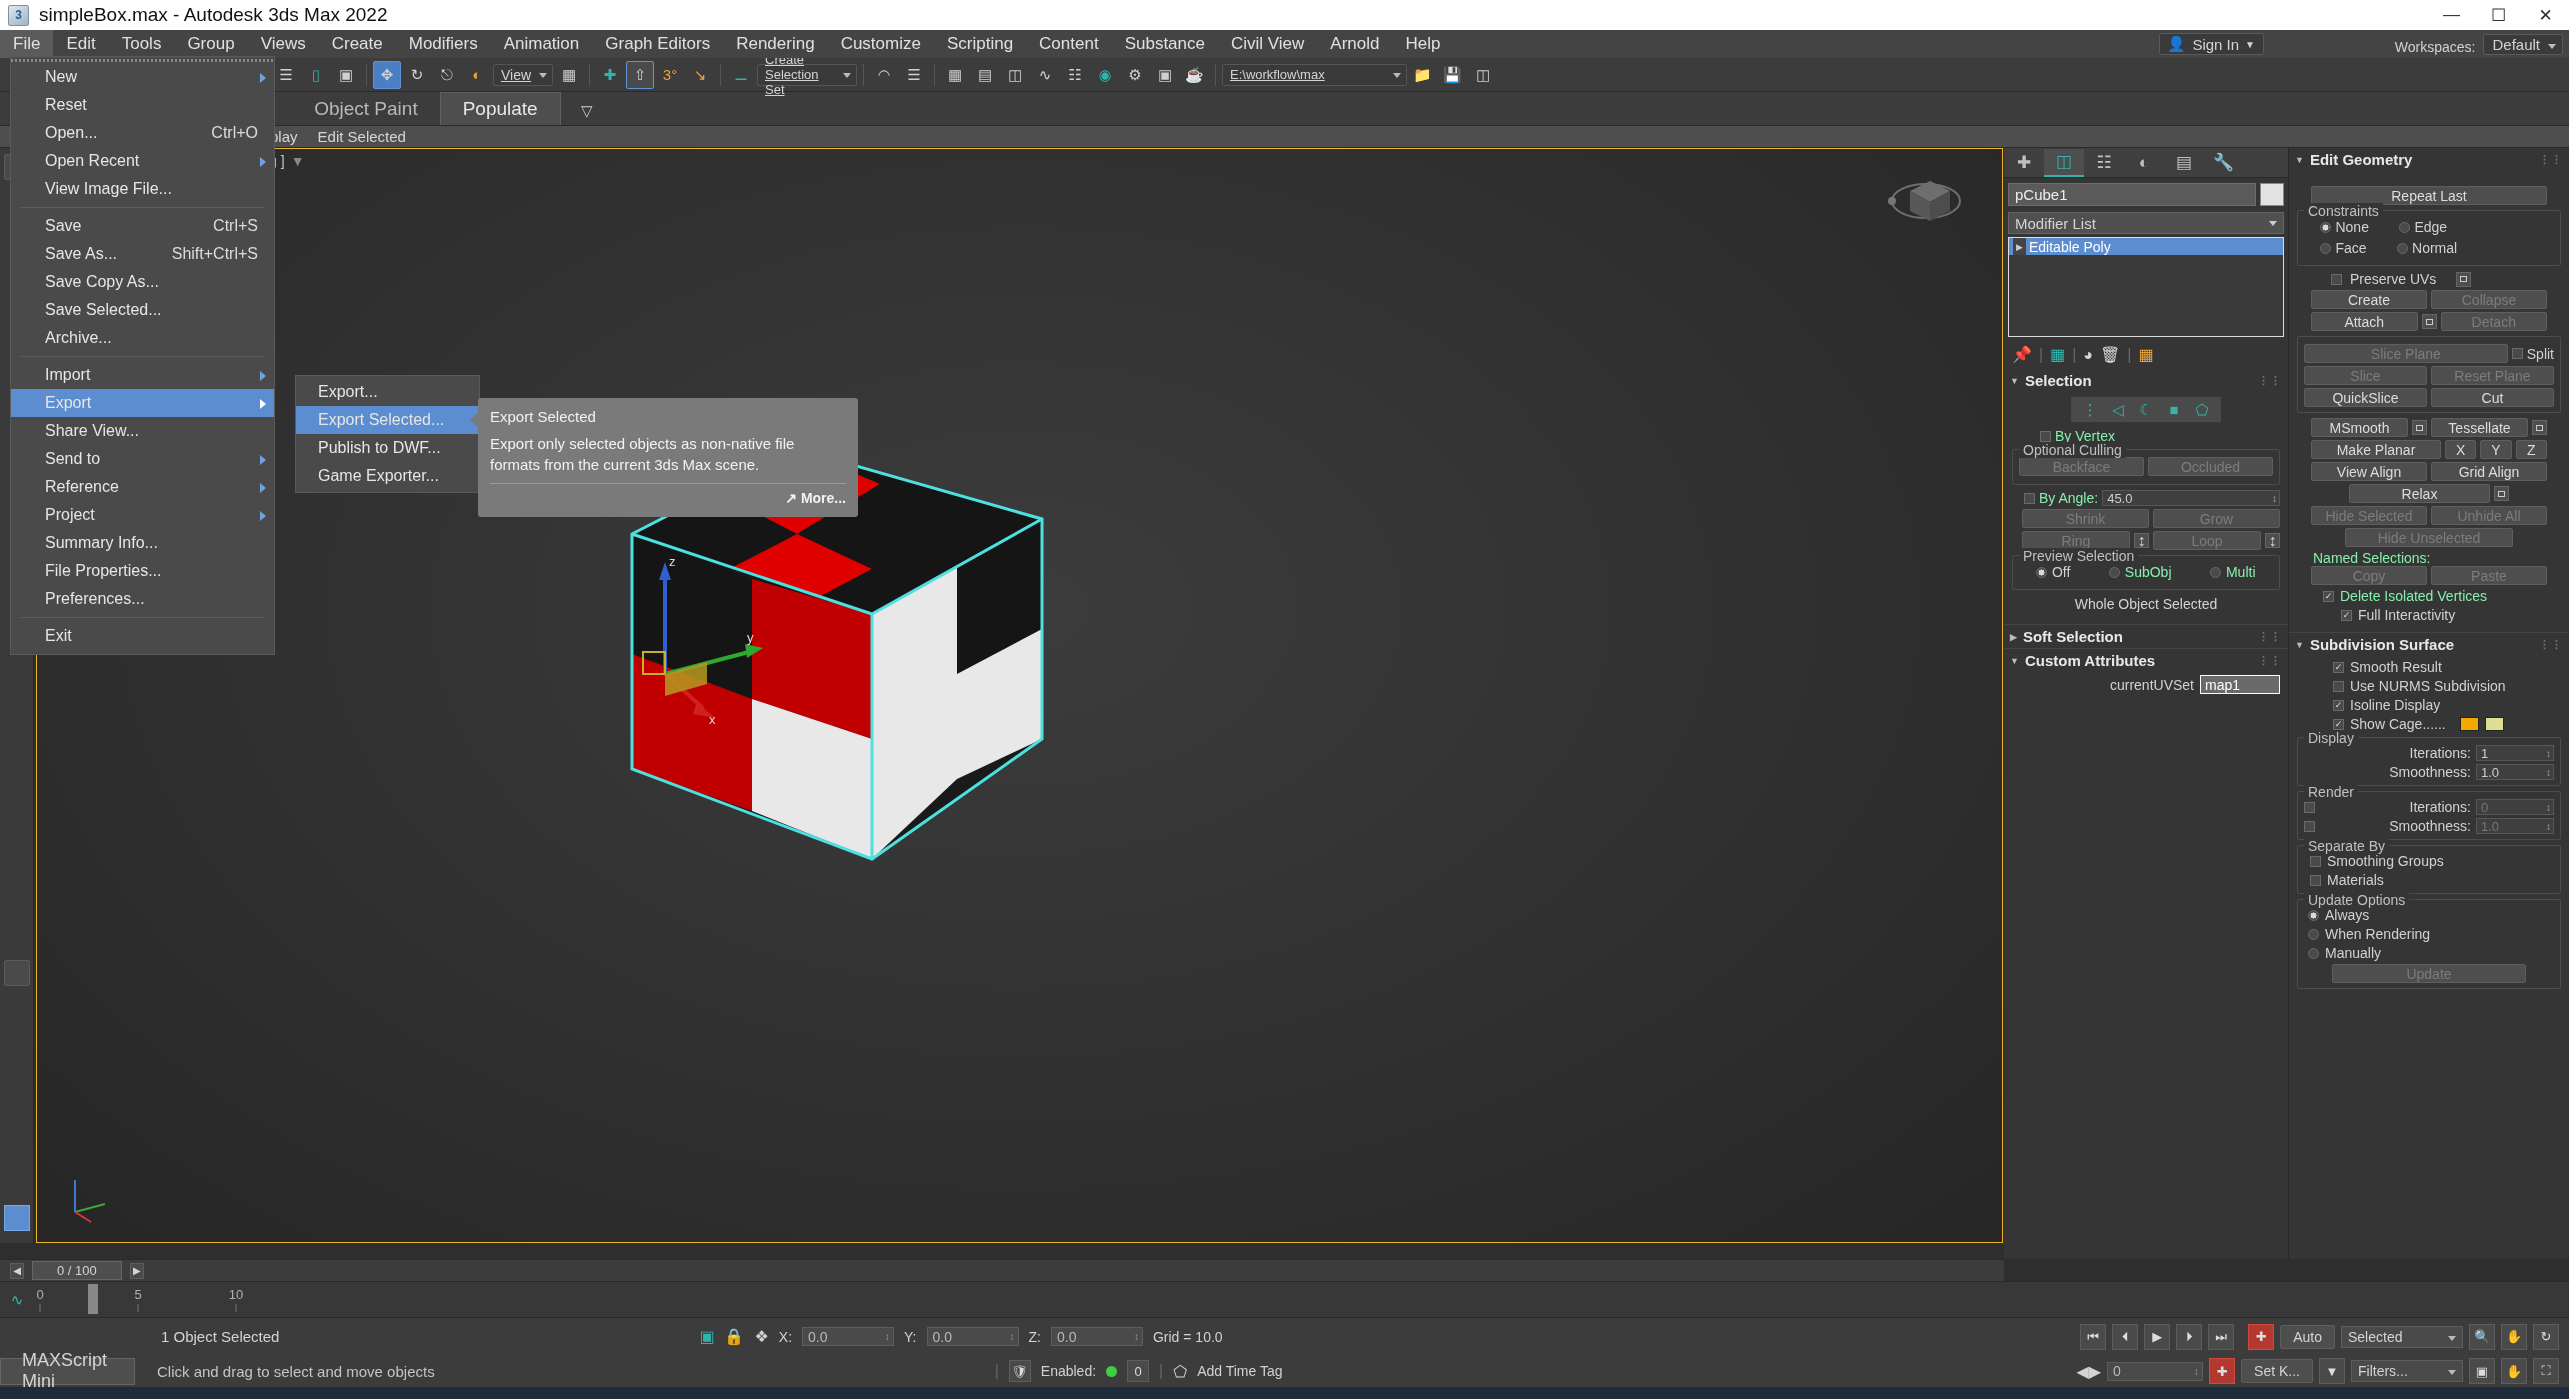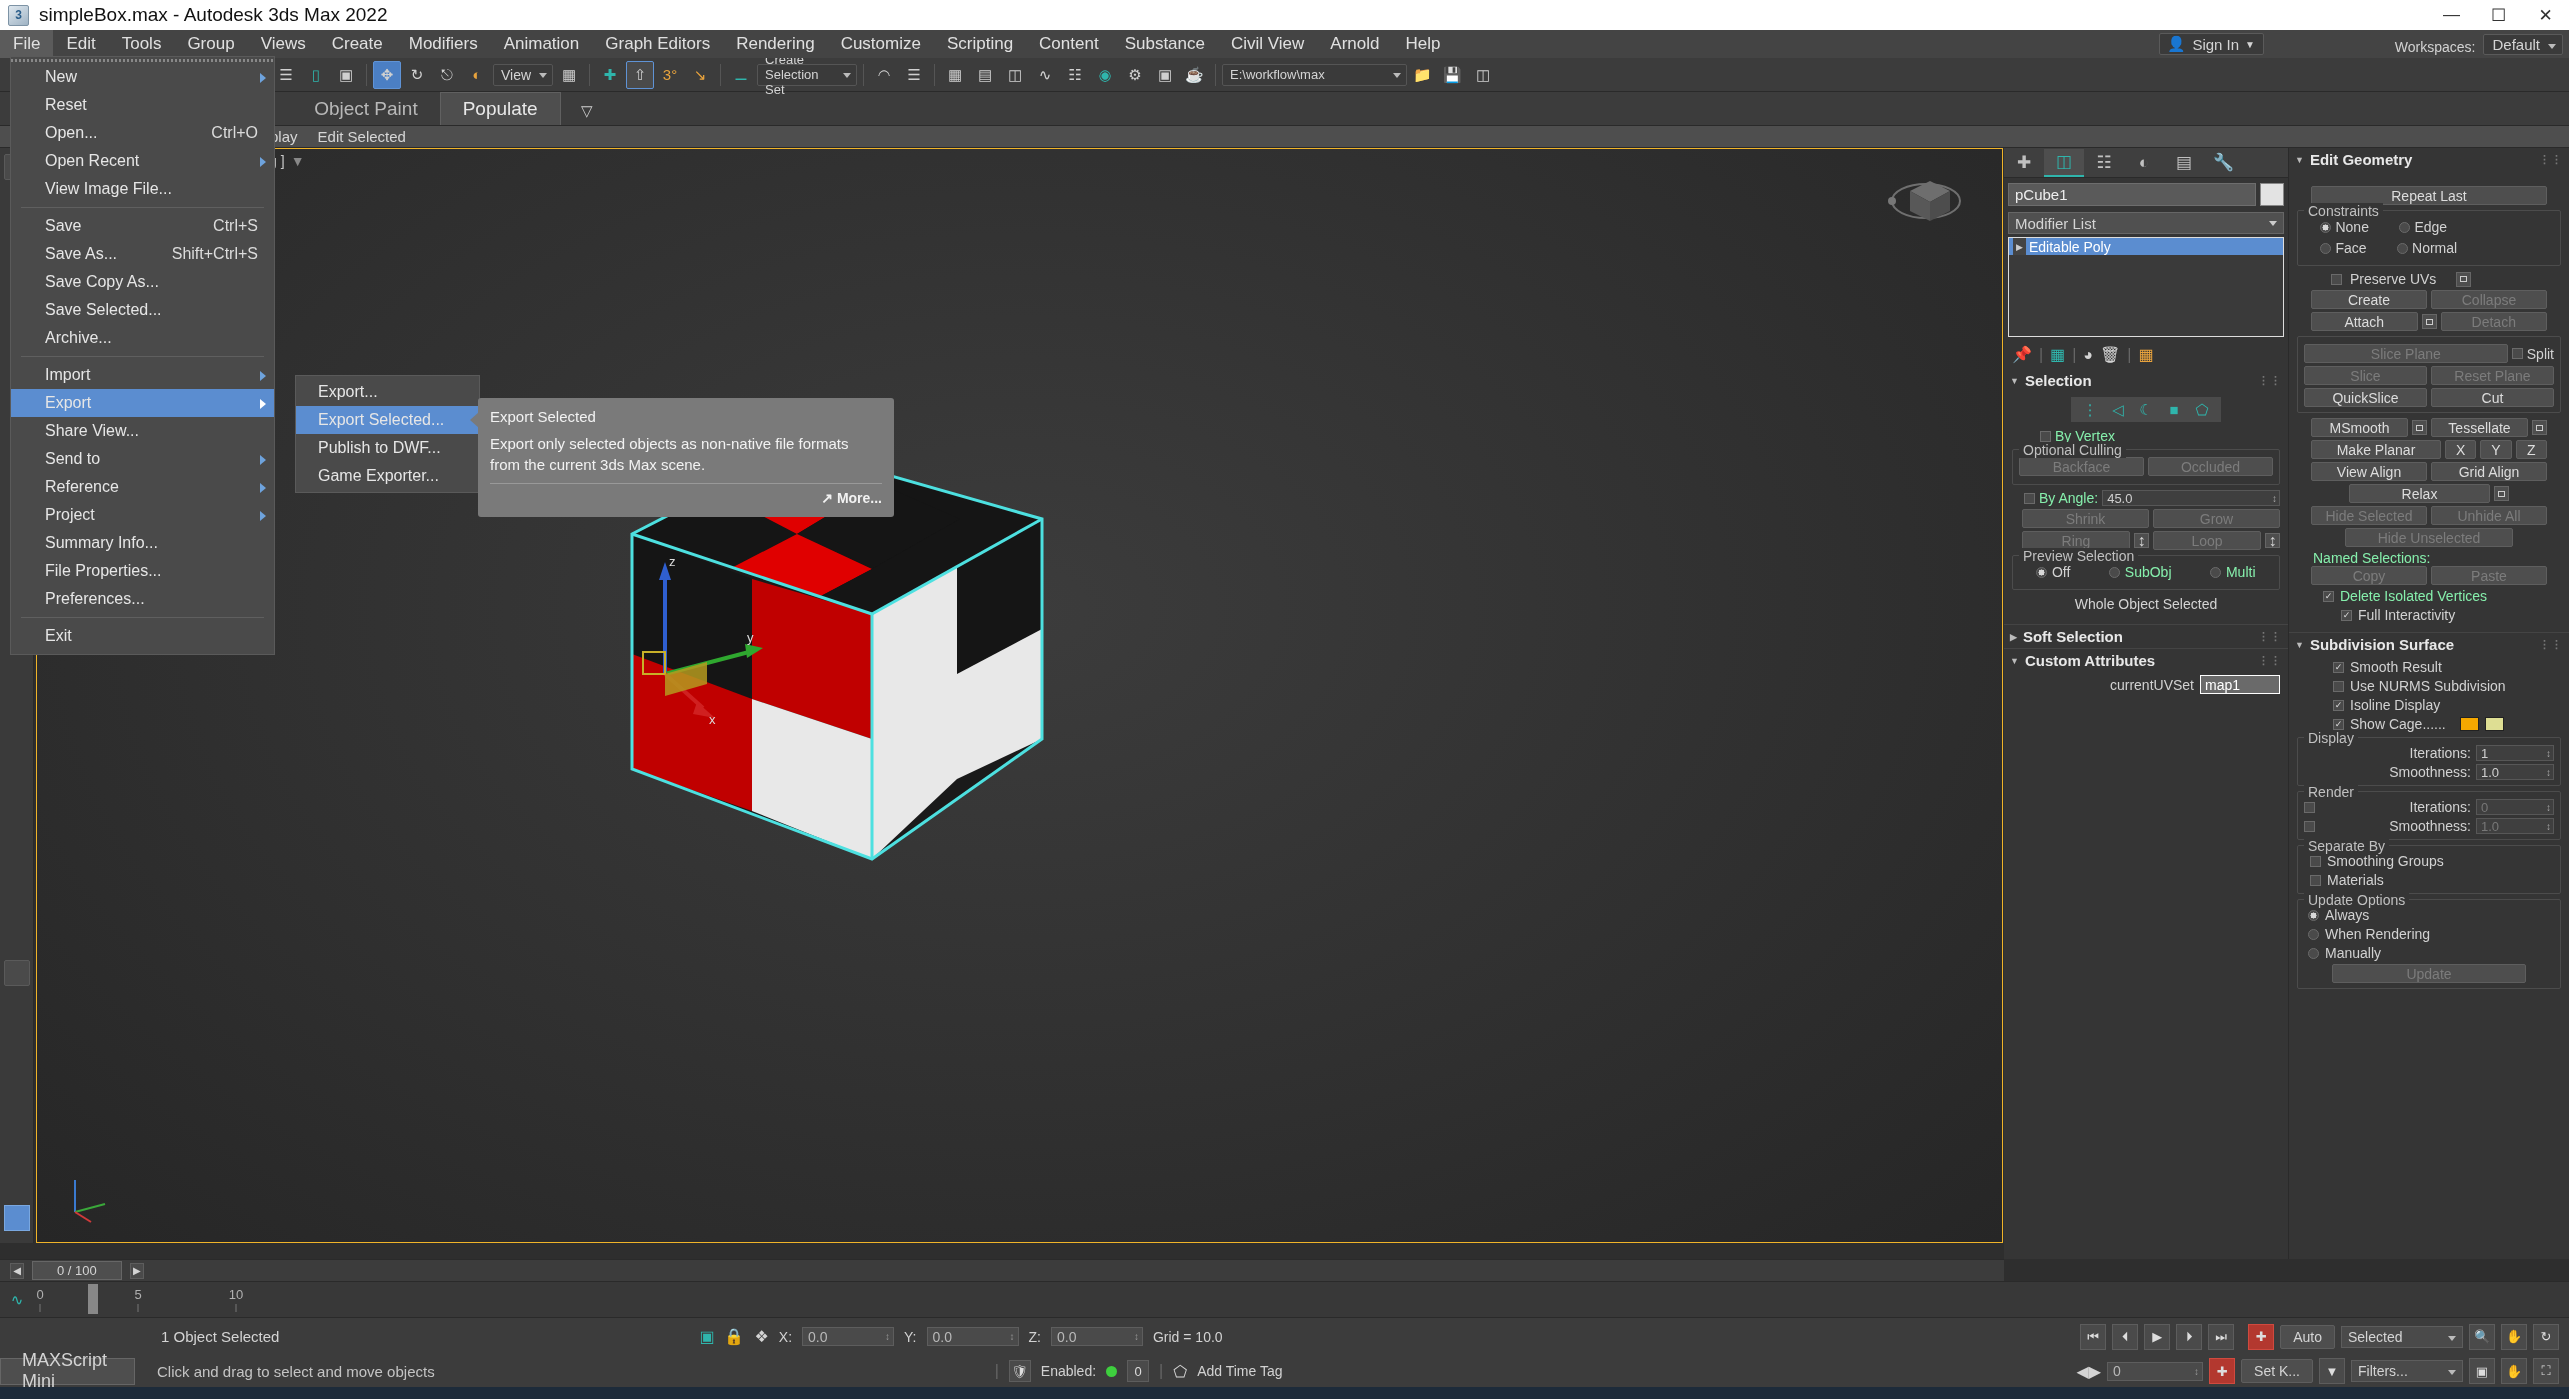--- a/index.html
+++ b/index.html
@@ -56,21 +56,21 @@
     height:34px; background:#3c3c3c; border-bottom:1px solid #2a2a2a;
     display:flex; align-items:center; padding-left:4px; gap:2px;
   }
   .tb { width:28px;height:28px;display:flex;align-items:center;justify-content:center;
         border:1px solid transparent;border-radius:2px;font-size:15px;color:#d0d0d0;}
   .tb.on{background:#4b7fc4;border-color:#5f93d6;}
   .tb.framed{border-color:#5f93d6;background:#4a4a4a;}
   .tb-sep{width:1px;height:22px;background:#555;margin:0 4px;}
   .tb-drop{height:22px;background:#3a3a3a;border:1px solid #555;
            display:flex;align-items:center;padding:0 20px 0 7px;
-           font-size:14px;position:relative;border-radius:2px;}
+           font-size:14px;position:relative;border-radius:2px;text-decoration:underline;}
   .tb-drop:after{content:'';position:absolute;right:5px;top:8px;
            border-left:4px solid transparent;border-right:4px solid transparent;
            border-top:5px solid #bbb;}
   .teal{color:#2fb5ac;}
   .orange{color:#e8a33d;}
 
   
   #ribbon { height:34px; background:#3c3c3c; display:flex; align-items:flex-end;
             border-bottom:1px solid #2a2a2a; padding-left:170px; }
   .rib-tab { padding:5px 22px; font-size:19px; color:#b8b8b8; }
@@ -184,21 +184,21 @@
   .fm-sep{height:1px;background:#5f5f5f;margin:4px 10px;}
 
   #exportsub{
     position:absolute; left:295px; top:375px; width:185px;
     background:#4a4a4a;border:1px solid #5a5a5a;z-index:510;padding:2px 0;font-size:16px;
   }
   .es-item{height:28px;display:flex;align-items:center;padding:0 10px 0 22px;color:#e6e6e6;}
   .es-item.hl{background:#5b8dd0;}
 
   #tooltip{
-    position:absolute;left:478px;top:398px;width:416px;
+    position:absolute;left:478px;top:398px;width:380px;
     background:#7a7a7a;border-radius:3px;z-index:520;padding:9px 12px;
     font-size:15px;color:#f2f2f2;line-height:1.35;
   }
   #tooltip:before{content:'';position:absolute;left:-8px;top:14px;
     border-top:8px solid transparent;border-bottom:8px solid transparent;
     border-right:9px solid #7a7a7a;}
   .tt-title{margin-bottom:7px;}
   .tt-hr{height:1px;background:#999;margin:8px 0 5px 0;}
   .tt-more{text-align:right;font-weight:bold;font-size:14px;}
 

